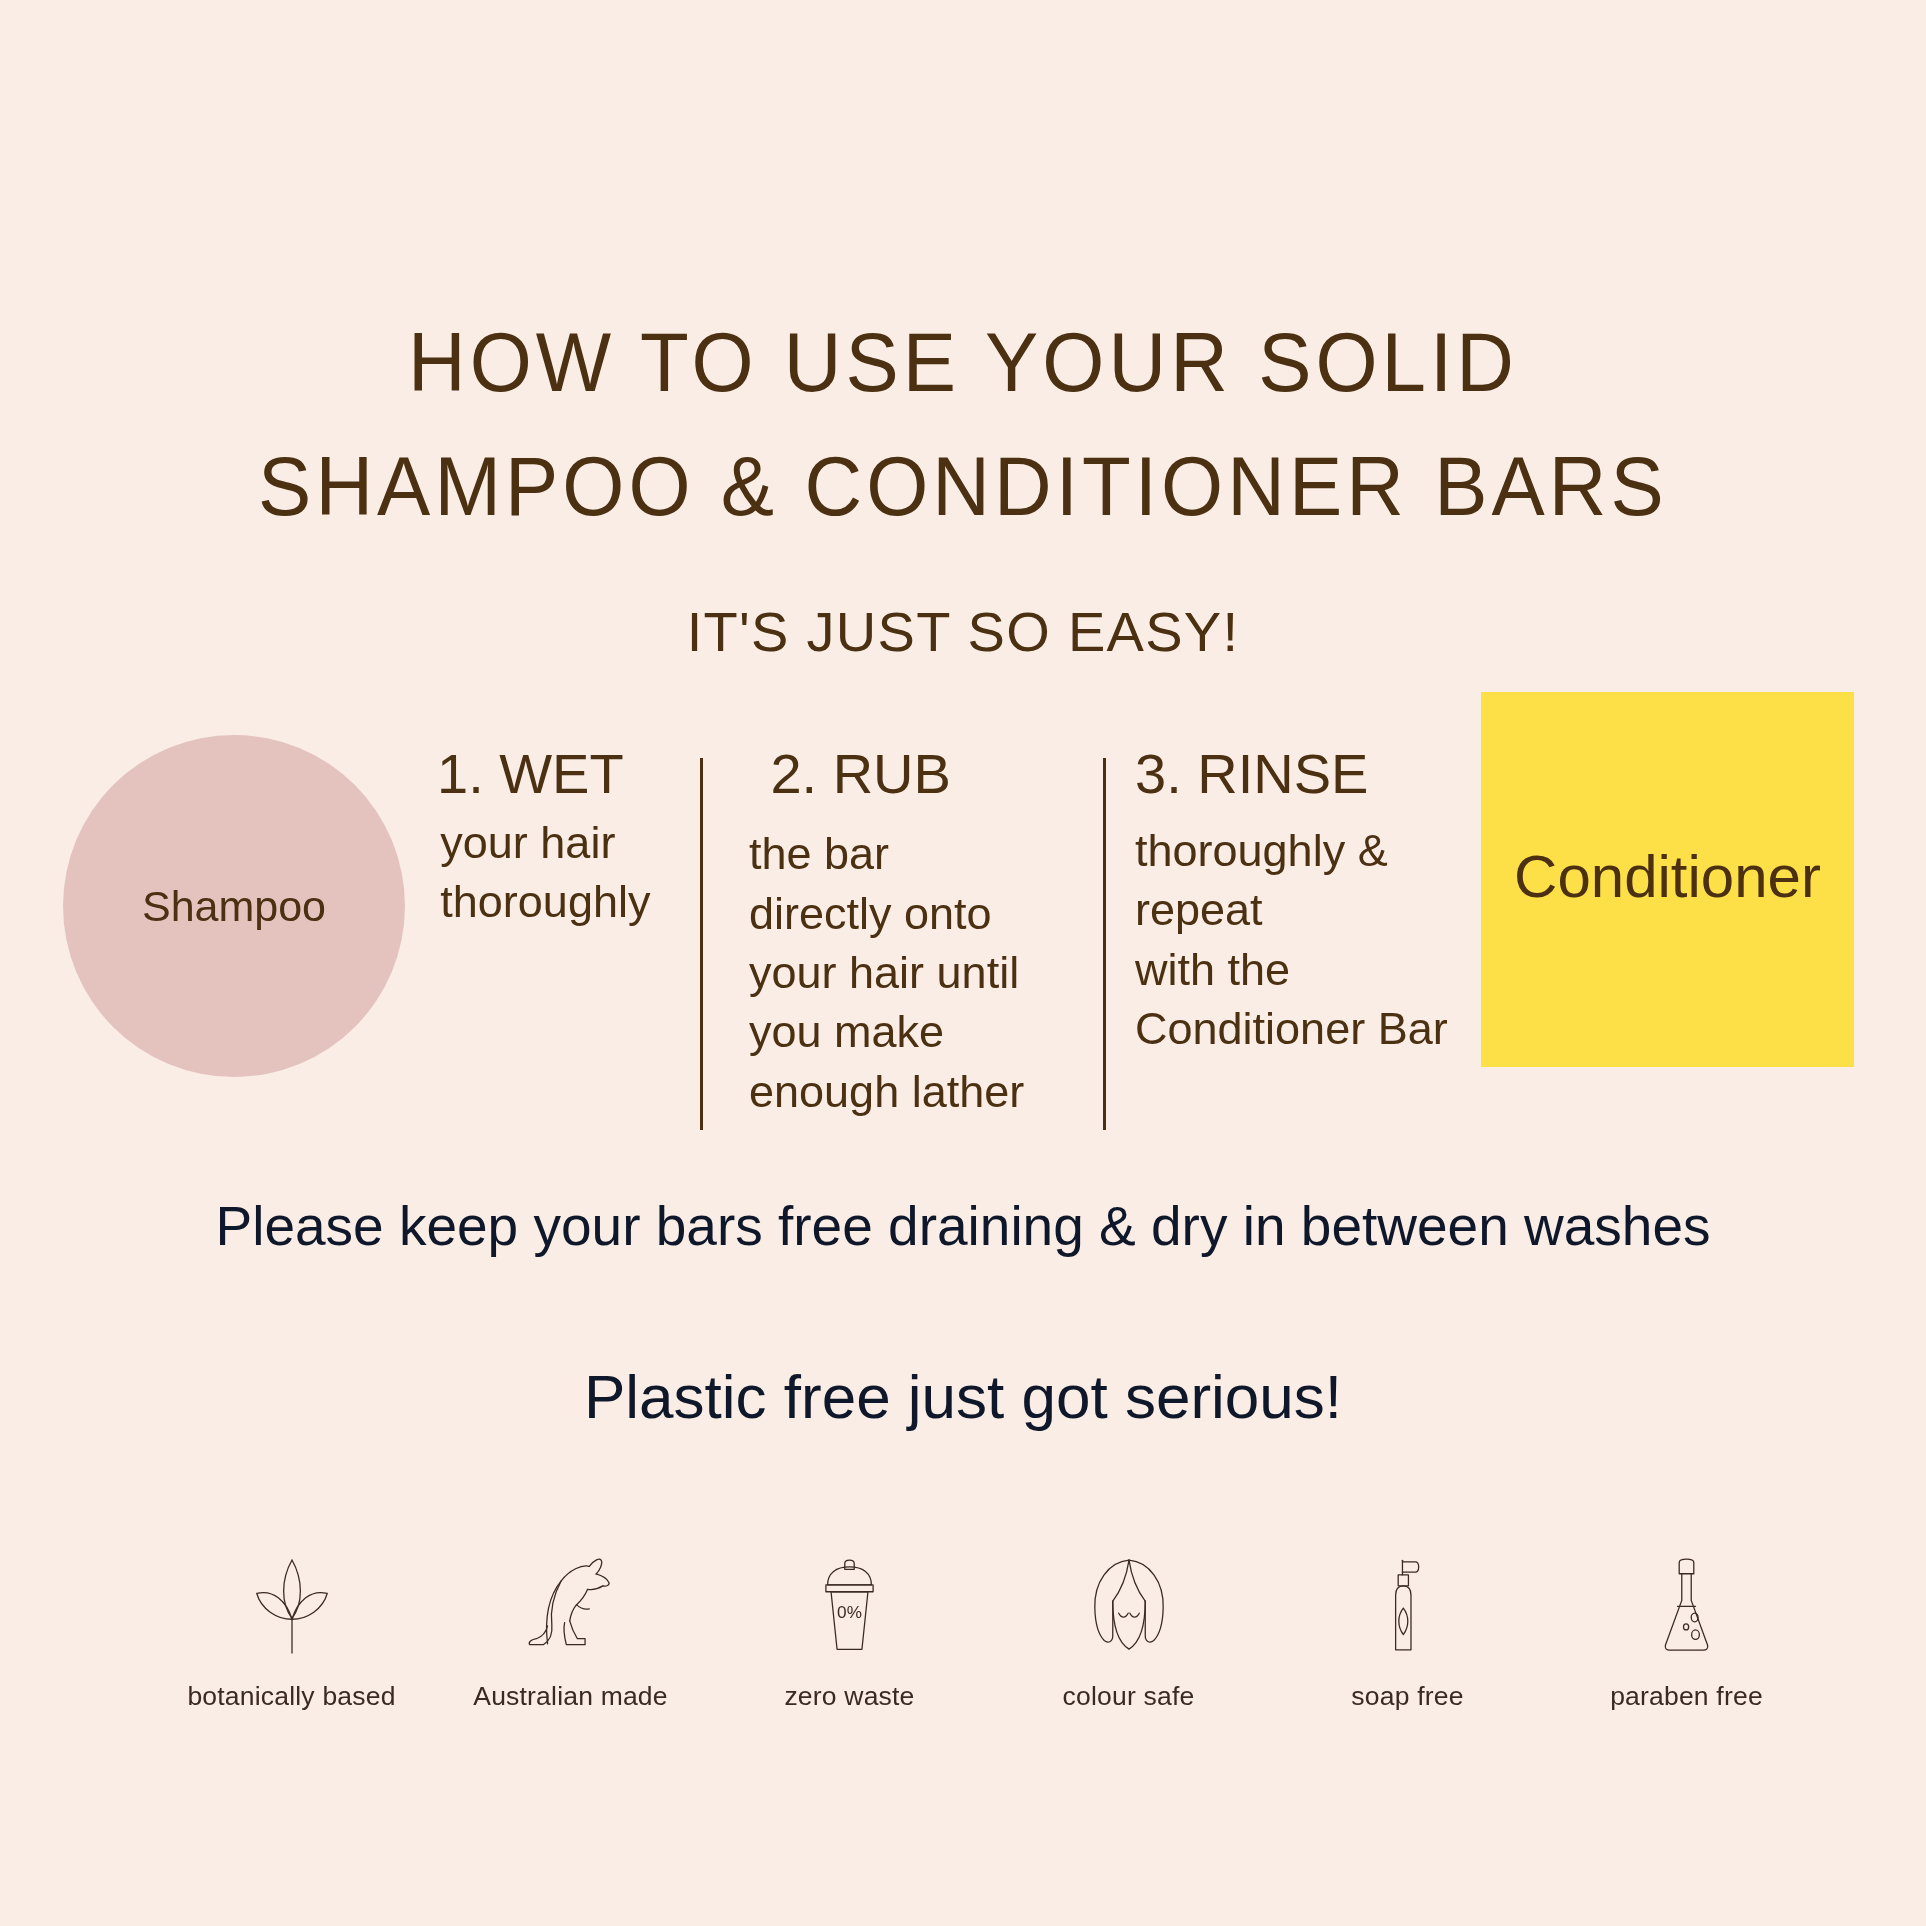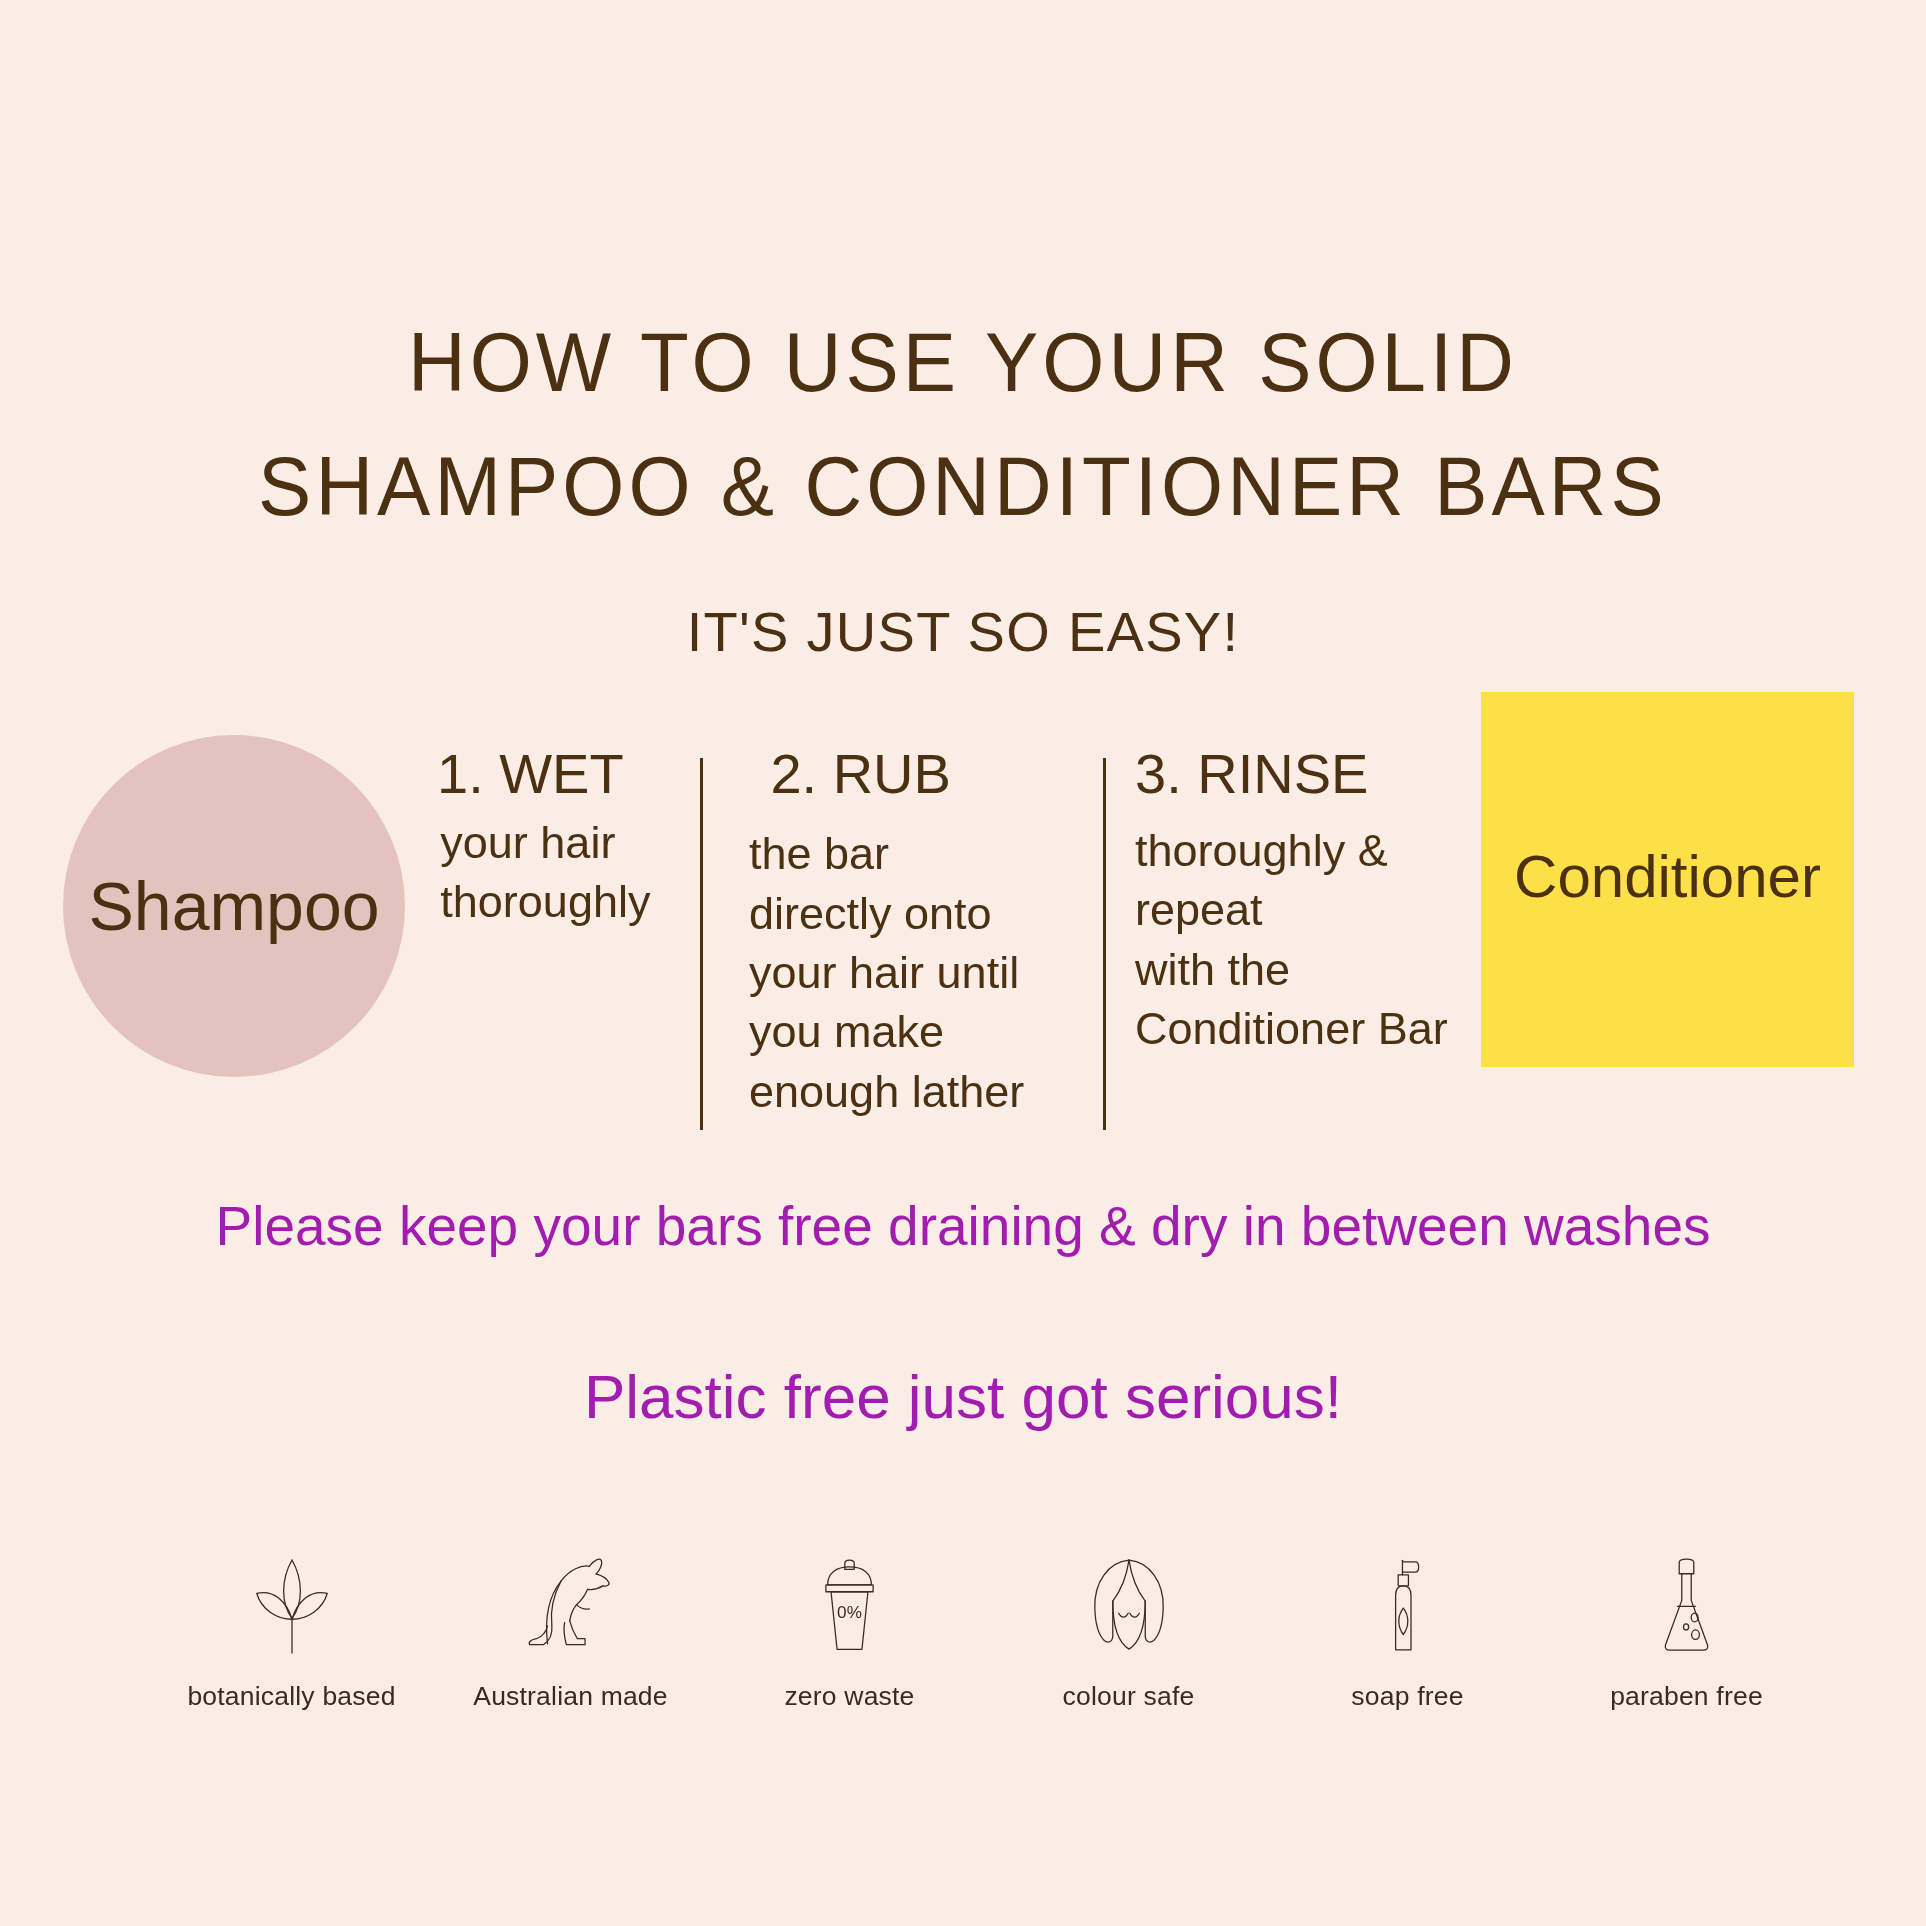--- a/index.html
+++ b/index.html
@@ -61,21 +61,21 @@
     top: 735px;
     width: 342px;
     height: 342px;
     border-radius: 50%;
     background: #E4C3BF;
     display: flex;
     align-items: center;
     justify-content: center;
   }
   .shampoo-label {
-    font-size: 68px;
+    font-size: 43px;
     font-weight: 400;
     color: #4B3012;
     letter-spacing: 0px;
     line-height: 1;
   }
 
   
   .conditioner-box {
     position: absolute;
     left: 1481px;
@@ -142,21 +142,21 @@
   }
   .divider-1 { left: 700px; }
   .divider-2 { left: 1103px; }
 
   
   .statement {
     position: absolute;
     left: 0;
     width: 1926px;
     text-align: center;
-    color: #a21caf;
+    color: #0f172a;
     white-space: nowrap;
   }
   .statement-care {
     top: 1194px;
     font-size: 55px;
     font-weight: 400;
   }
   .statement-plastic {
     top: 1361px;
     font-size: 62px;

